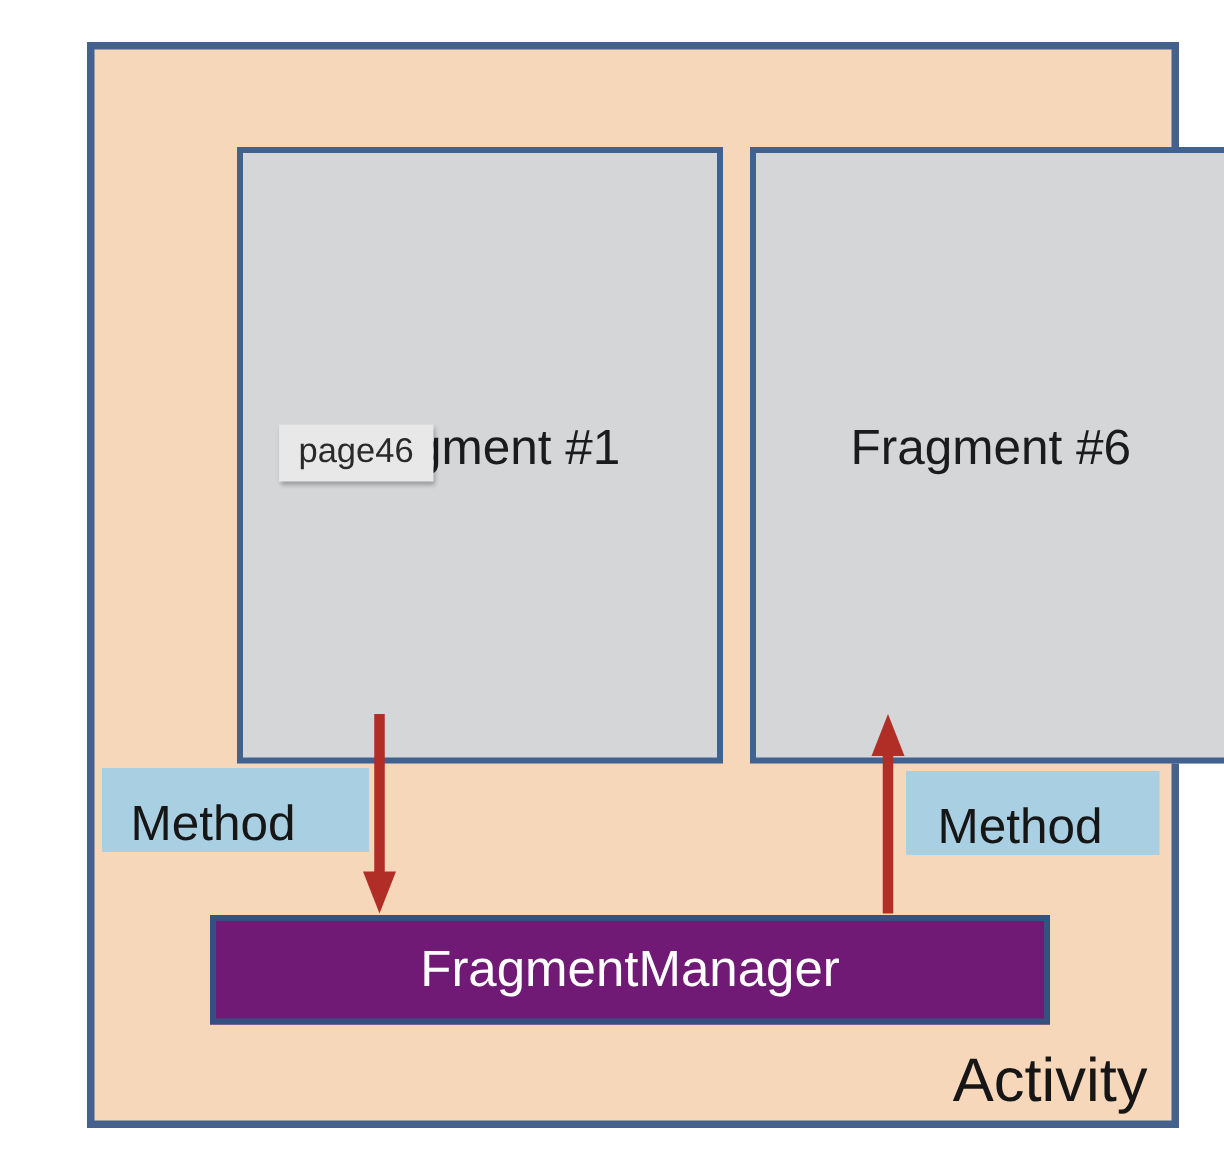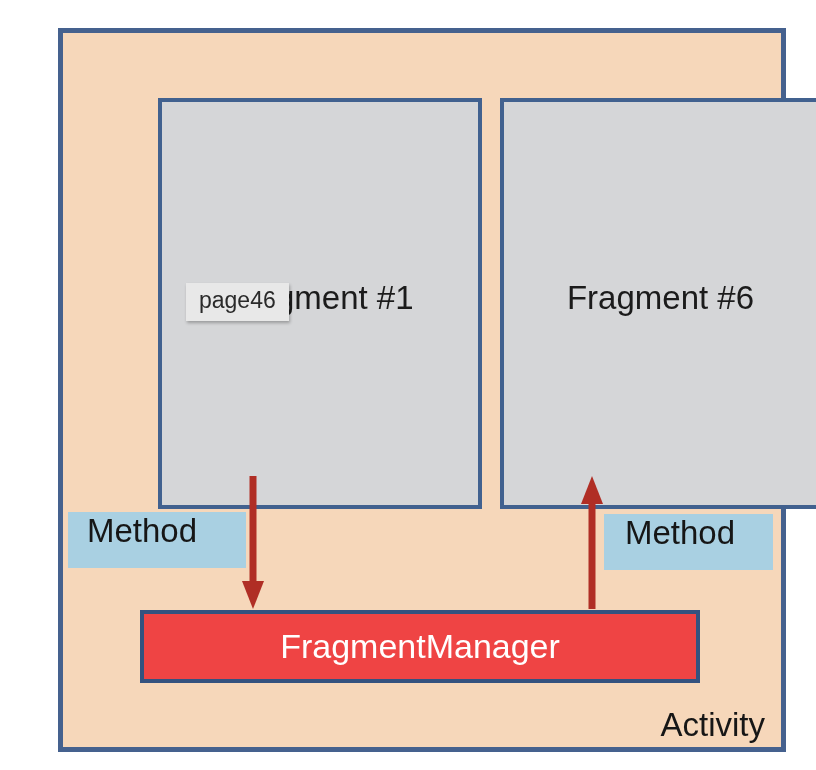--- a/index.html
+++ b/index.html
@@ -31,21 +31,21 @@
     height: 724px;
     box-sizing: border-box;
     background: #F6D7BA;
     border: 5px solid #45618E;
   }
 
   .activity-label {
     position: absolute;
     right: 16px;
     bottom: 6px;
-    font-size: 33px;
+    font-size: 41px;
     color: #161616;
     letter-spacing: 0px;
     line-height: 1;
     white-space: nowrap;
   }
 
   
   .fragment-box {
     position: absolute;
     box-sizing: border-box;
@@ -74,21 +74,21 @@
     position: relative;
     top: -6px;
   }
 
   
   .method-chip {
     position: absolute;
     box-sizing: border-box;
     background: #A9D0E2;
     display: flex;
-    align-items: flex-start;
+    align-items: flex-end;
     white-space: nowrap;
     font-size: 33px;
     color: #161616;
   }
   #method-left {
     left: 68px;
     top: 512px;
     width: 178px;
     height: 56px;
     padding-left: 19px;
@@ -120,21 +120,21 @@
   }
 
   
   .fm-bar {
     position: absolute;
     left: 140px;
     top: 610px;
     width: 560px;
     height: 73px;
     box-sizing: border-box;
-    background: #ef4444;
+    background: #701a75;
     border: 4px solid #34527F;
     display: flex;
     align-items: center;
     justify-content: center;
   }
   .fm-label {
     font-size: 34px;
     color: #FFFFFF;
     white-space: nowrap;
   }

